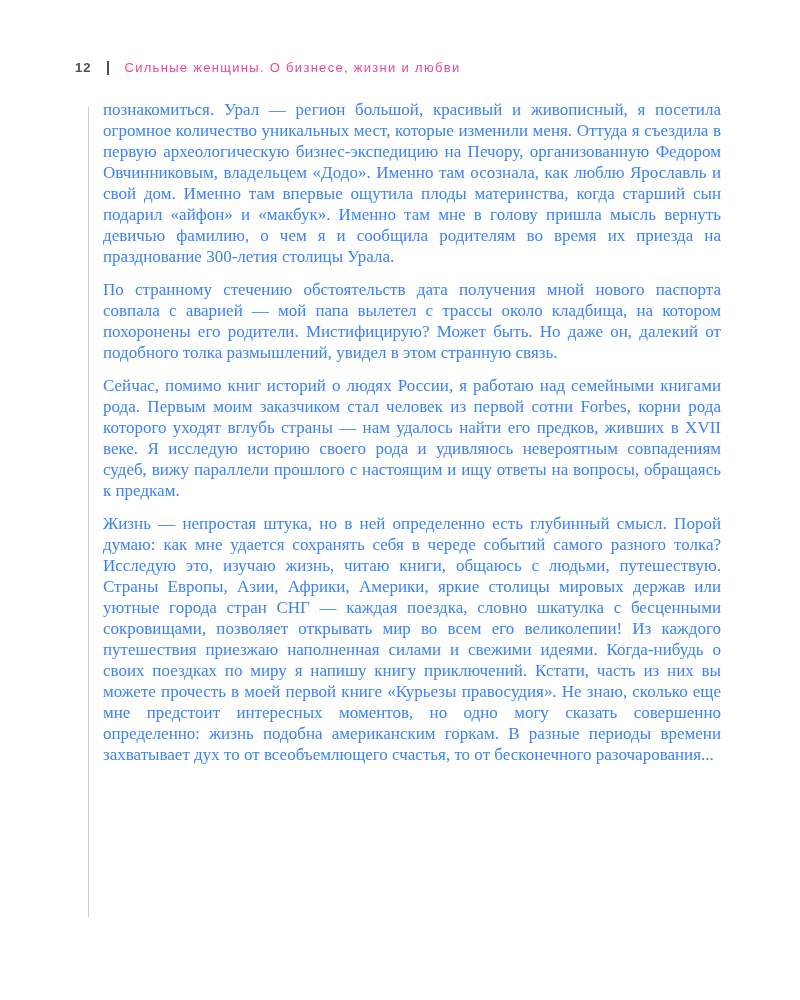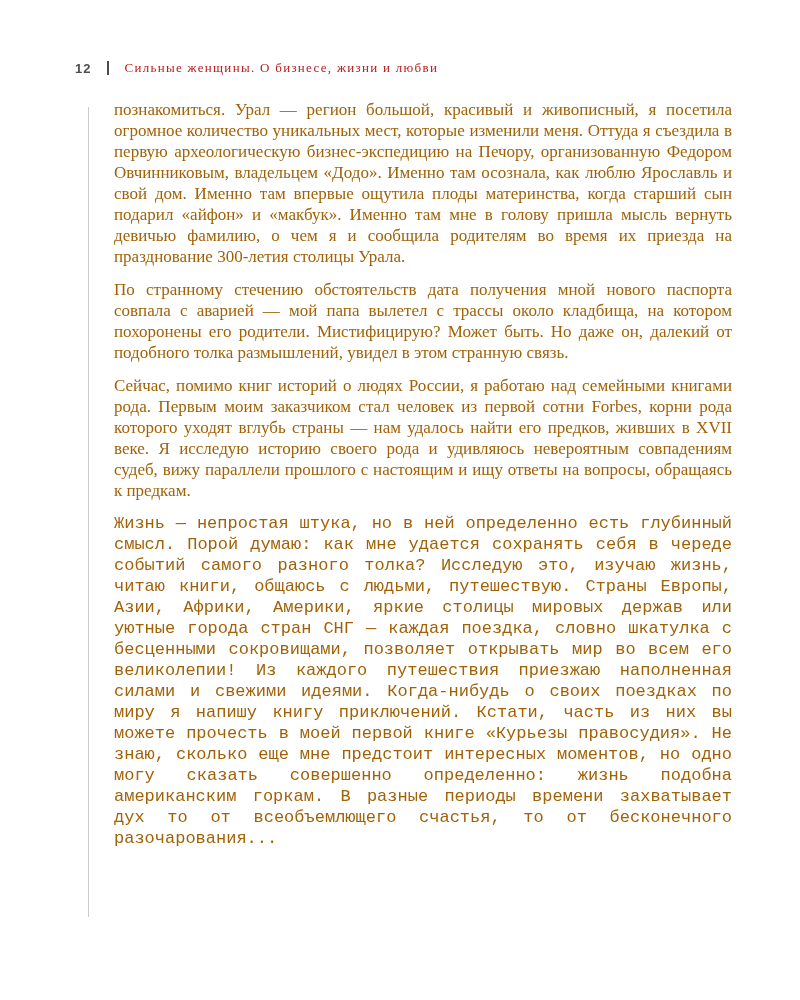--- a/index.html
+++ b/index.html
@@ -33,52 +33,50 @@
     letter-spacing: 1px;
   }
   .header-divider {
     display: inline-block;
     width: 2px;
     height: 14px;
     background: #4d4d4d;
     margin: 0 15px 0 16px;
   }
   .running-title {
-    color: #b91c1c;
+    color: #ec4899;
     font-weight: 400;
-    font-family: Liberation Serif, serif;
   }
   
   .margin-rule {
     position: absolute;
     left: 88px;
     top: 107px;
     width: 1px;
     height: 810px;
     background: #cccccc;
   }
   
   .body-text {
     position: absolute;
-    left: 114px;
+    left: 103px;
     top: 99px;
     width: 618px;
     font-family: "Liberation Serif", serif;
     font-size: 17px;
     line-height: 21px;
-    color: #a16207;
+    color: #3b82f6;
     text-align: justify;
   }
   .body-text p {
     margin: 0 0 12px 0;
     padding: 0;
   }
   .body-text p:last-child {
     margin-bottom: 0;
-    font-family: Liberation Mono, monospace;
   }
 </style>
 </head>
 <body>
 
 <div class="page">
 
   <div class="header">
     <span class="page-number">12</span>
     <span class="header-divider"></span>

